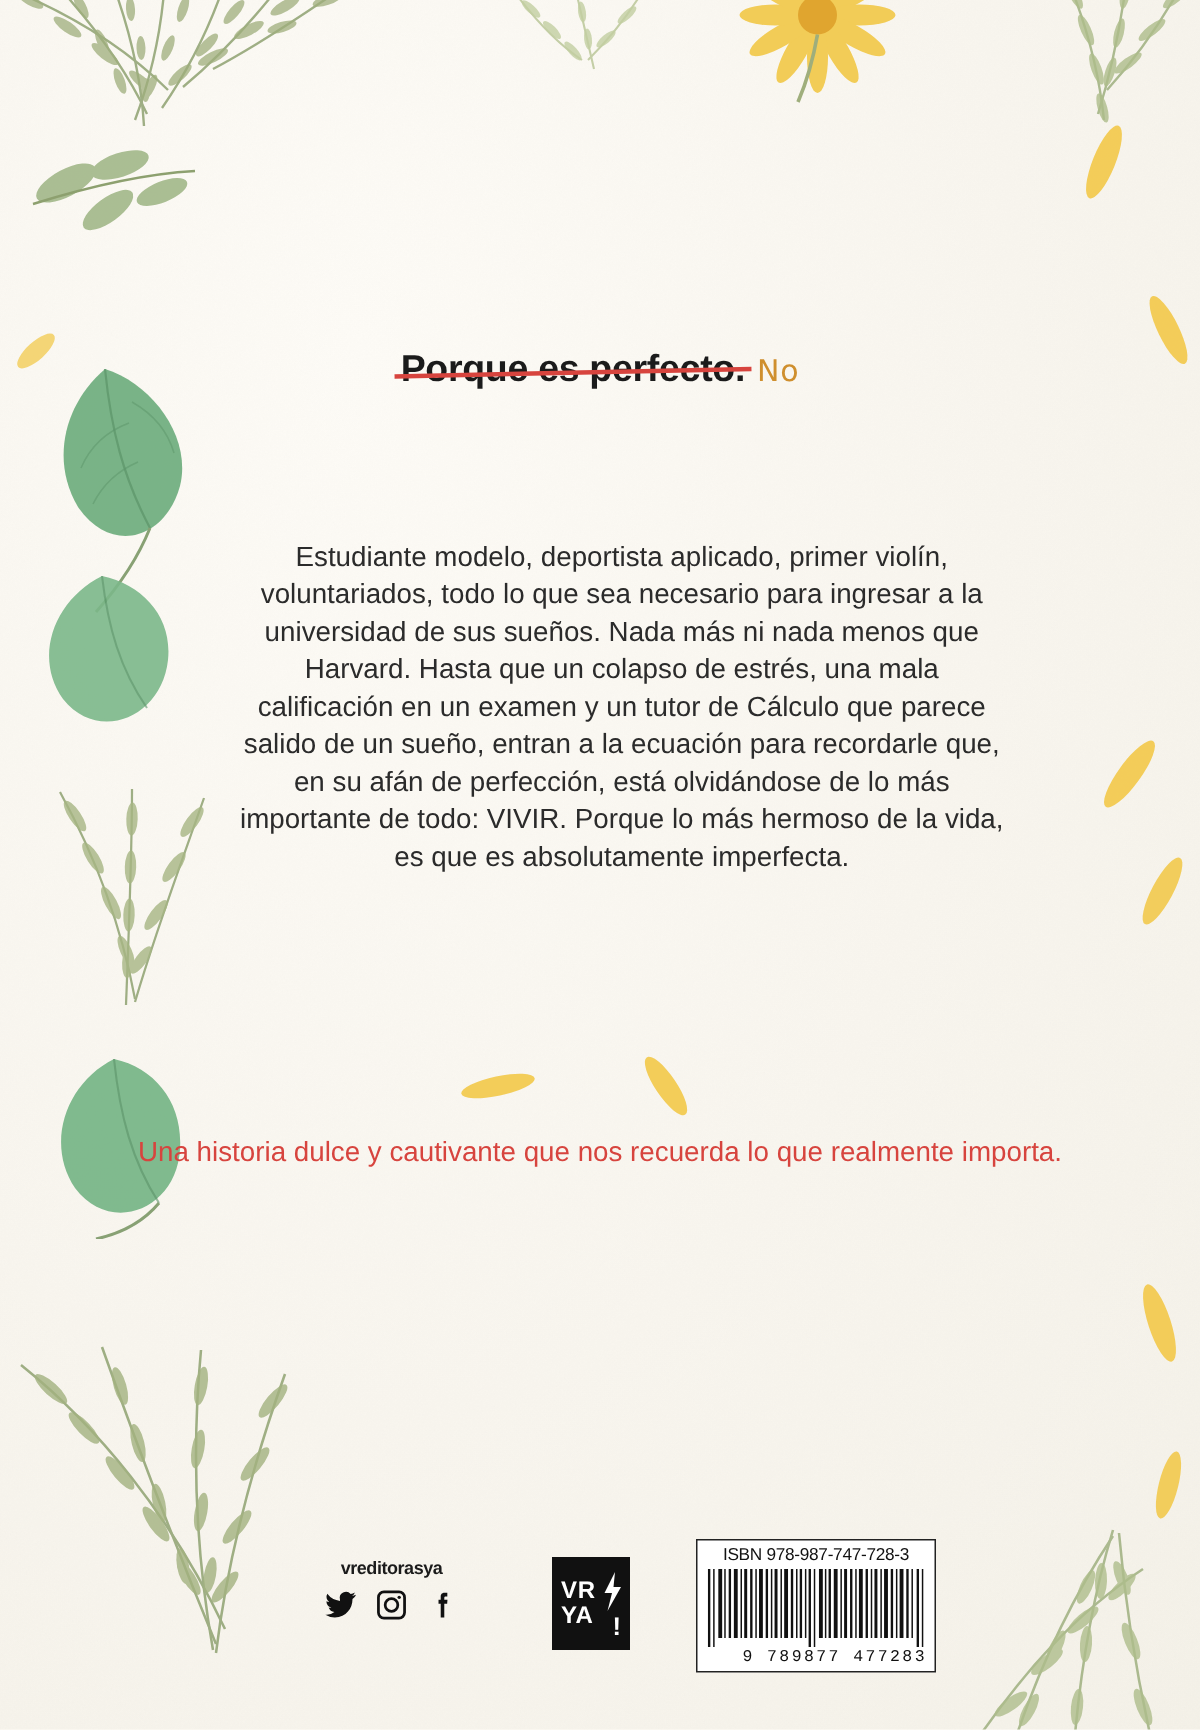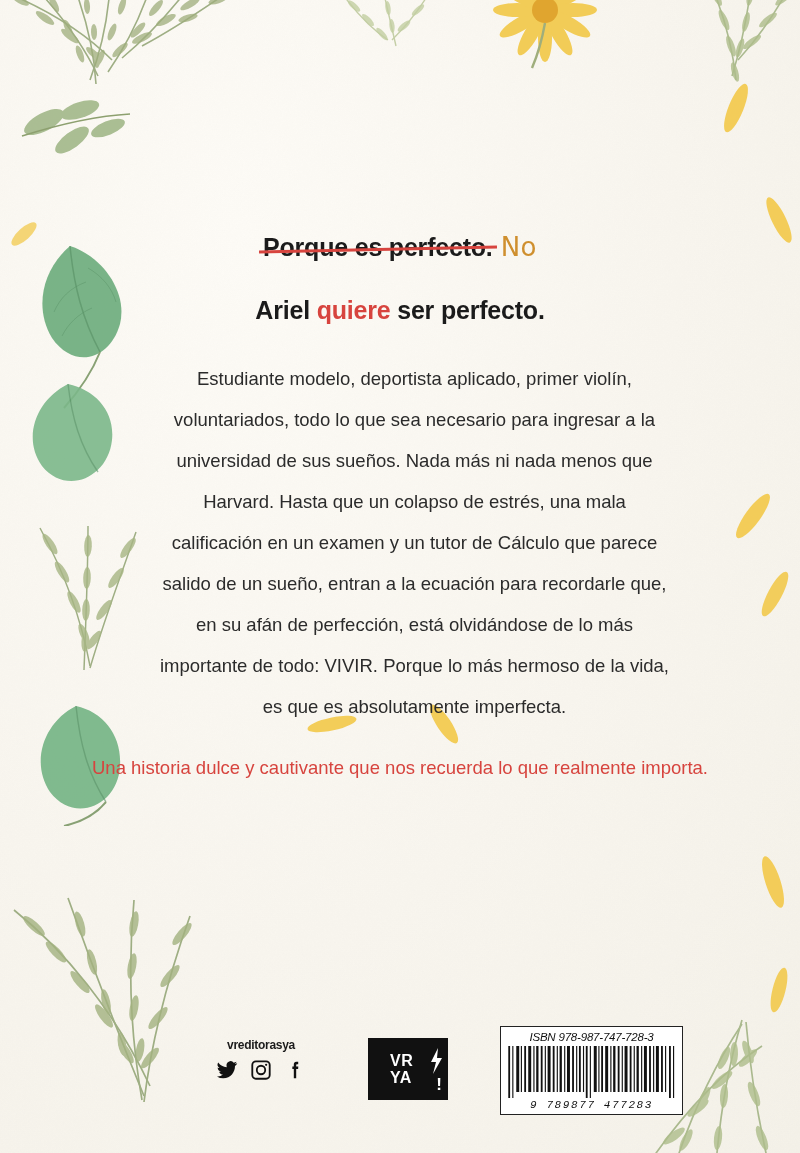--- a/index.html
+++ b/index.html
@@ -68,40 +68,40 @@
     right: -4px;
     top: 52%;
     height: 2.5px;
     background: #d7443e;
     transform: rotate(-1.2deg);
   }
   #headline-1 .handwritten {
     color: #cf8f2e;
     font-family: "DejaVu Sans", sans-serif;
     font-weight: normal;
-    font-size: 26px;
+    font-size: 20px;
     margin-left: 8px;
     letter-spacing: 0.5px;
   }
 
   #headline-2 {
     top: 296px;
     font-size: 25px;
     font-weight: bold;
     color: #1b1b1b;
     letter-spacing: -0.2px;
   }
   #headline-2 .accent {
     color: #d7443e;
   }
 
   #body-copy {
     top: 358px;
     font-size: 18.5px;
-    line-height: 41px;
+    line-height: 25px;
     color: #2b2b2b;
     padding: 0 130px;
     margin-left: 29px;
   }
 
   #tagline {
     top: 752px;
     font-size: 18.5px;
     line-height: 31.5px;
     color: #d7443e;
@@ -147,28 +147,28 @@
   .social-icon {
     width: 22px;
     height: 22px;
     display: block;
   }
 
   #vrya-logo {
     position: absolute;
     left: 368px;
     top: 18px;
-    width: 80px;
+    width: 52px;
     height: 62px;
     background: #111;
     color: #fff;
     display: flex;
     flex-direction: column;
     justify-content: center;
-    padding-left: 22px;
+    padding-left: 6px;
     box-sizing: border-box;
   }
   #vrya-logo .l1, #vrya-logo .l2 {
     font-size: 16px;
     font-weight: bold;
     line-height: 17px;
     letter-spacing: 0.5px;
   }
   #vrya-bolt {
     position: absolute;
@@ -181,46 +181,45 @@
     position: absolute;
     right: 6px;
     bottom: 7px;
     font-size: 17px;
     font-weight: bold;
     line-height: 1;
   }
 
   #isbn-block {
     position: absolute;
-    left: 500px;
+    left: 464px;
     top: 6px;
-    width: 183px;
+    width: 160px;
     background: #fff;
     border: 1px solid #222;
     box-sizing: border-box;
     padding: 4px 5px 3px;
-    font-style: italic;
   }
   #isbn-text {
     font-size: 11.5px;
     color: #111;
     text-align: center;
     letter-spacing: -0.2px;
     margin-bottom: 3px;
     font-family: "Liberation Sans", sans-serif;
   }
   #barcode {
     height: 52px;
     width: 100%;
     display: block;
   }
   #barcode-digits {
     font-size: 11px;
     letter-spacing: 1.6px;
-    text-align: center;
+    text-align: right;
     color: #111;
     margin-top: 1px;
     font-family: "Liberation Mono", monospace;
   }
 </style>
 </head>
 <body>
 
 <div id="page">
 
@@ -465,23 +464,20 @@
   <svg class="botanical" style="left:2px; top:212px;" width="44" height="44" viewBox="0 0 44 44">
     <ellipse cx="22" cy="22" rx="6" ry="16" fill="#f2c94c" opacity=".75" transform="rotate(48 22 22)"></ellipse>
   </svg>
 
   <div id="content">
 
     <div class="blurb-block" id="headline-1">
       <span class="struck">Porque es perfecto.</span><span class="handwritten">No</span>
     </div>
 
-    <div class="blurb-block" id="headline-2">
-      <span>Ariel </span><span class="accent">quiere</span><span> ser perfecto.</span>
-    </div>
 
     <div class="blurb-block" id="body-copy">Estudiante modelo, deportista aplicado, primer violín, voluntariados, todo lo que sea necesario para ingresar a la universidad de sus sueños. Nada más ni nada menos que Harvard. Hasta que un colapso de estrés, una mala calificación en un examen y un tutor de Cálculo que parece salido de un sueño, entran a la ecuación para recordarle que, en su afán de perfección, está olvidándose de lo más importante de todo: VIVIR. Porque lo más hermoso de la vida, es que es absolutamente imperfecta.</div>
 
     <div class="blurb-block" id="tagline">Una historia dulce y cautivante que nos recuerda lo que realmente importa.</div>
 
   </div>
 
   <div id="footer">
 
     <div id="publisher-block">

